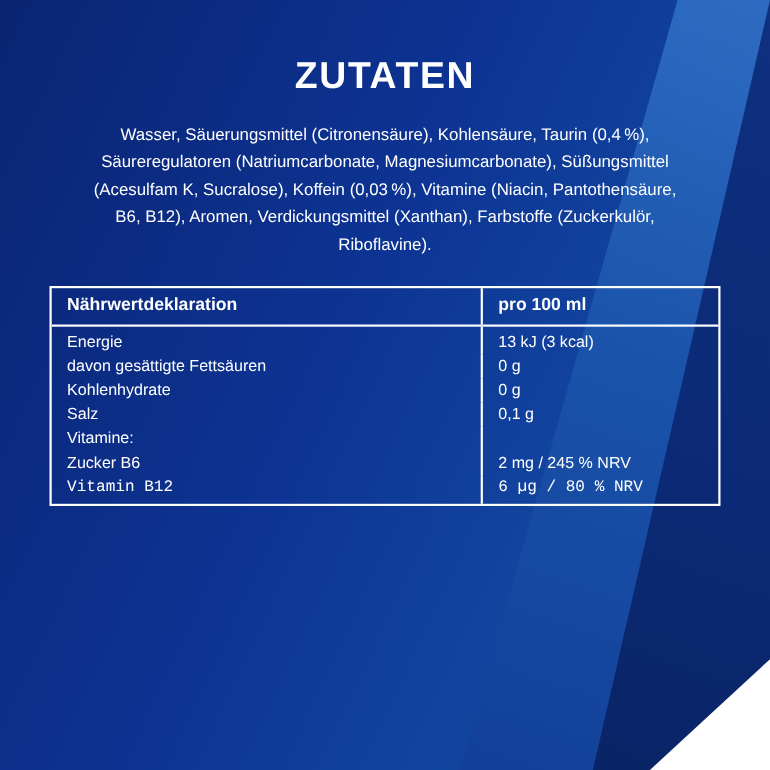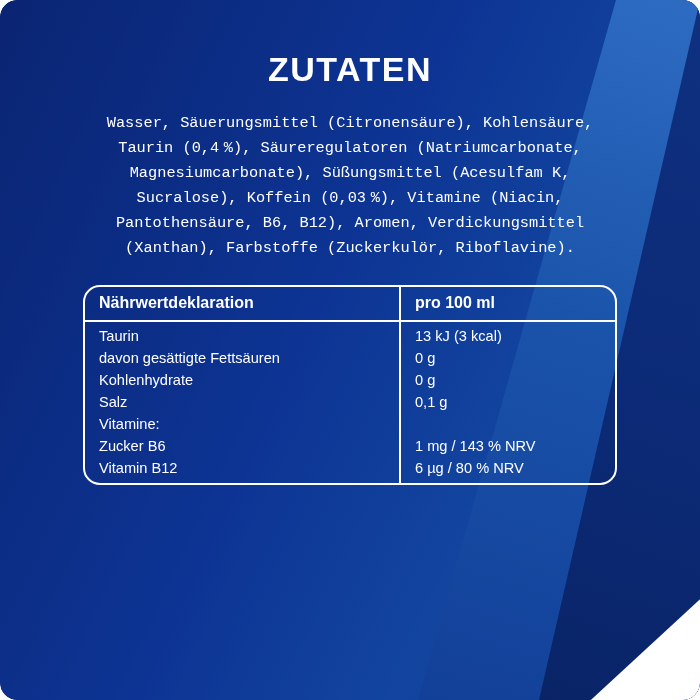--- a/index.html
+++ b/index.html
@@ -1,15 +1,15 @@
 <!DOCTYPE html>
 <html><head>
 <meta charset="utf-8">
 <style>
-  * { box-sizing: border-box; border-radius: 17px; }
+  * { box-sizing: border-box; }
   html, body {
     margin: 0;
     padding: 0;
   }
   body {
     width: 700px;
     height: 700px;
     font-family: "Liberation Sans", sans-serif;
     background: #ffffff;
     overflow: hidden;
@@ -70,27 +70,26 @@
   }
 
   .ingredients {
     margin: 22px auto 0 auto;
     width: 530px;
     text-align: center;
     font-size: 15.3px;
     line-height: 1.63;
     color: #ffffff;
     font-weight: 400;
-    font-family: Liberation Mono, monospace;
   }
 
   
   .table-wrap {
     margin: 24px auto 0 auto;
-    width: 534px;
+    width: 610px;
     border: 2px solid #ffffff;
     background: transparent;
   }
   table.nutrition {
     width: 100%;
     border-collapse: collapse;
     color: #ffffff;
     font-size: 14.6px;
   }
   table.nutrition th,
@@ -111,20 +110,21 @@
   table.nutrition tbody td.col-value {
     border-left: 2px solid #ffffff;
     width: 215px;
     padding-left: 14px;
   }
   table.nutrition tbody tr:first-child td {
     padding-top: 6px;
   }
   table.nutrition tbody tr:last-child td {
     padding-bottom: 7px;
+    font-family: Liberation Mono, monospace;
   }
   .nowrap { white-space: nowrap; }
 </style>
 </head>
 <body>
 
 <div id="page">
   <div class="bg-base"></div>
   <div class="bg-wedge-light"></div>
   <div class="bg-wedge-dark"></div>
@@ -138,42 +138,42 @@
     <div class="table-wrap">
       <table class="nutrition">
         <thead>
           <tr>
             <th class="col-label">Nährwertdeklaration</th>
             <th class="col-value">pro 100 ml</th>
           </tr>
         </thead>
         <tbody>
           <tr>
-            <td class="col-label">Taurin</td>
+            <td class="col-label">Energie</td>
             <td class="col-value nowrap">13 kJ (3 kcal)</td>
           </tr>
           <tr>
             <td class="col-label">davon gesättigte Fettsäuren</td>
             <td class="col-value nowrap">0 g</td>
           </tr>
           <tr>
             <td class="col-label">Kohlenhydrate</td>
             <td class="col-value nowrap">0 g</td>
           </tr>
           <tr>
             <td class="col-label">Salz</td>
             <td class="col-value nowrap">0,1 g</td>
           </tr>
           <tr>
             <td class="col-label">Vitamine:</td>
             <td class="col-value nowrap"></td>
           </tr>
           <tr>
             <td class="col-label">Zucker B6</td>
-            <td class="col-value nowrap">1 mg / 143 % NRV</td>
+            <td class="col-value nowrap">2 mg / 245 % NRV</td>
           </tr>
           <tr>
             <td class="col-label">Vitamin B12</td>
             <td class="col-value nowrap">6 µg /  80 % NRV</td>
           </tr>
         </tbody>
       </table>
     </div>
   </div>
 </div>

